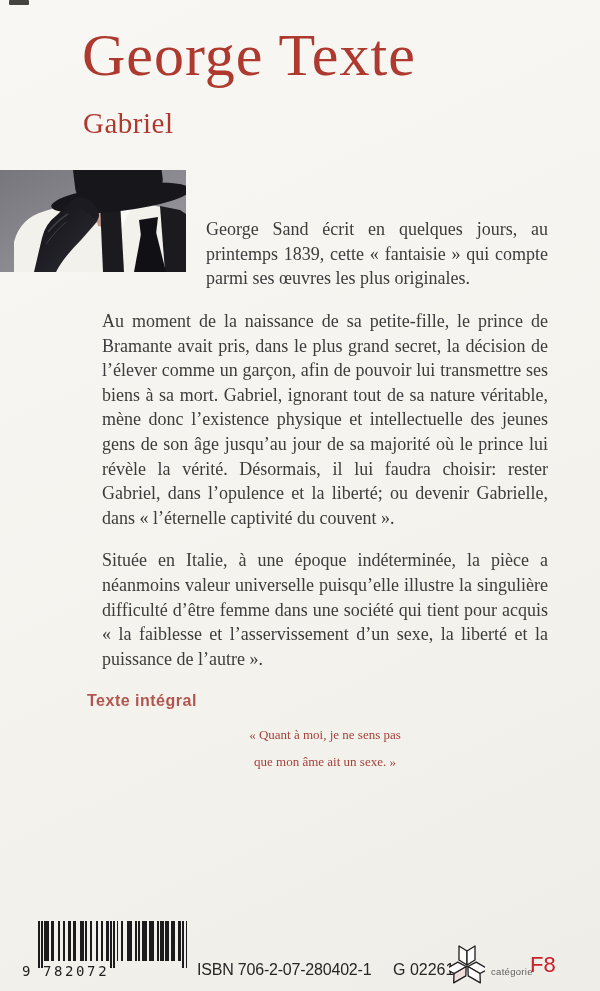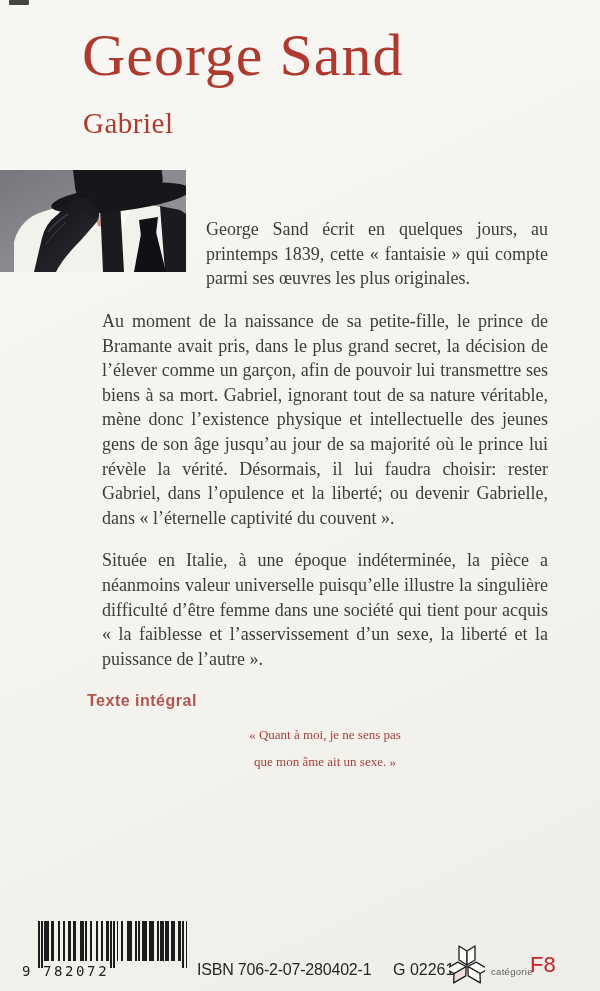--- a/index.html
+++ b/index.html
@@ -71,21 +71,21 @@
     font-size:22px;font-weight:normal;color:var(--category-red);
   }
 </style>
 </head>
 <body>
 
 <div class="page">
 
   <div class="reg-mark"></div>
 
-  <div class="author">George Sand</div>
+  <div class="author">George Texte</div>
   <div class="book-title">Gabriel</div>
 
   <div class="photo">
     <svg width="186" height="102" viewBox="0 0 186 102">
       <defs>
         <linearGradient id="gbg" x1="0" y1="0" x2="1" y2="1">
           <stop offset="0" stop-color="#77767c"></stop>
           <stop offset="0.55" stop-color="#8d8c92"></stop>
           <stop offset="1" stop-color="#9b9aa0"></stop>
         </linearGradient>

